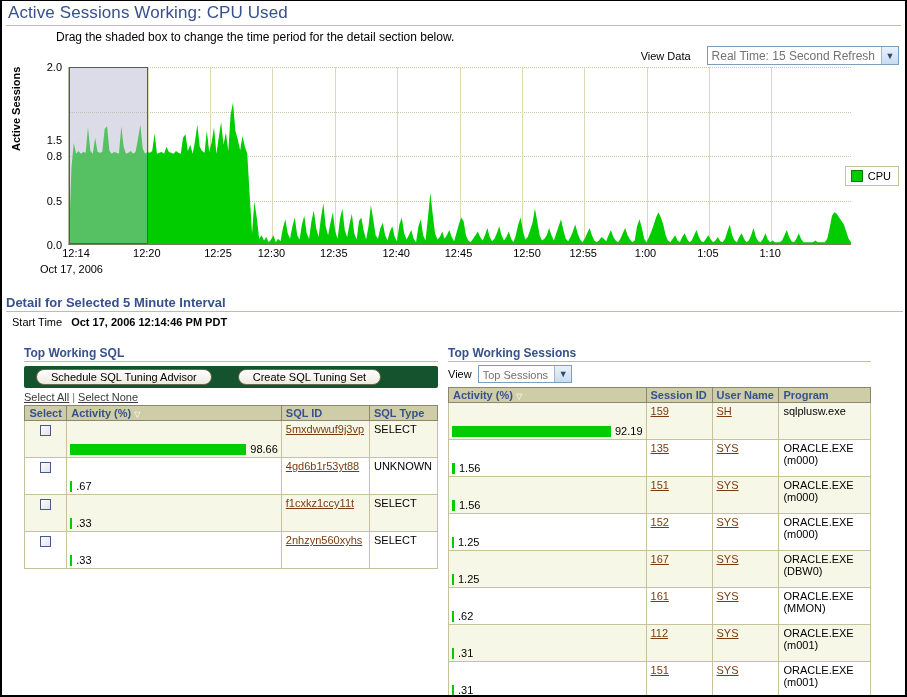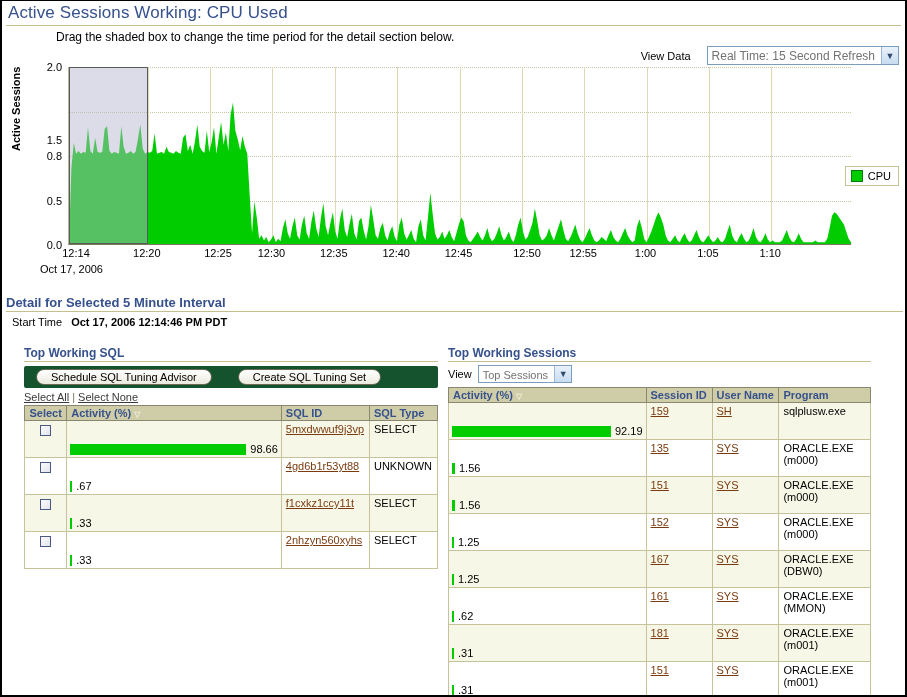--- a/index.html
+++ b/index.html
@@ -402,21 +402,21 @@
               <td><a class="olink">SYS</a></td>
               <td>ORACLE.EXE<br>(MMON)</td>
             </tr>
             <tr class="alt">
               <td class="act">
                 <div class="barcell">
                   <span class="bar" style="width:2px"></span>
                   <span class="barnum">.31</span>
                 </div>
               </td>
-              <td><a class="olink">181</a></td>
+              <td><a class="olink">112</a></td>
               <td><a class="olink">SYS</a></td>
               <td>ORACLE.EXE<br>(m001)</td>
             </tr>
             <tr>
               <td class="act">
                 <div class="barcell">
                   <span class="bar" style="width:2px"></span>
                   <span class="barnum">.31</span>
                 </div>
               </td>

